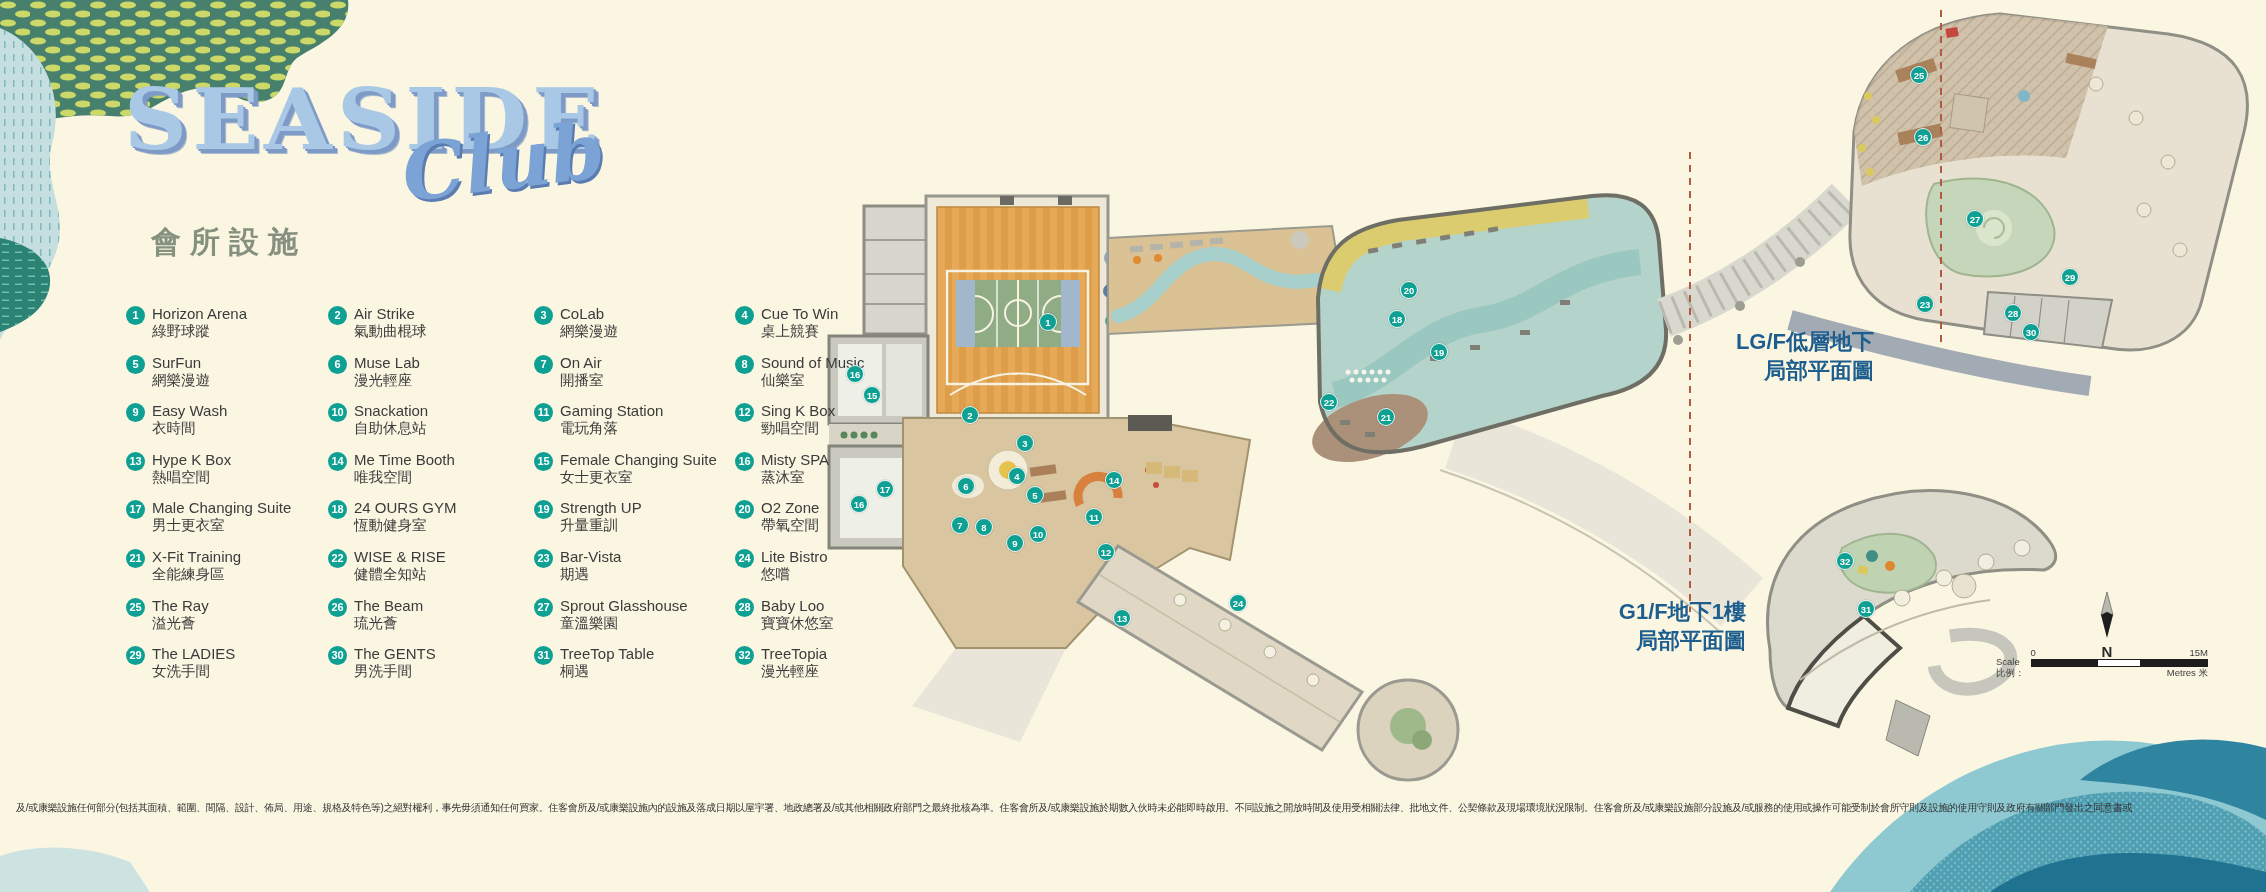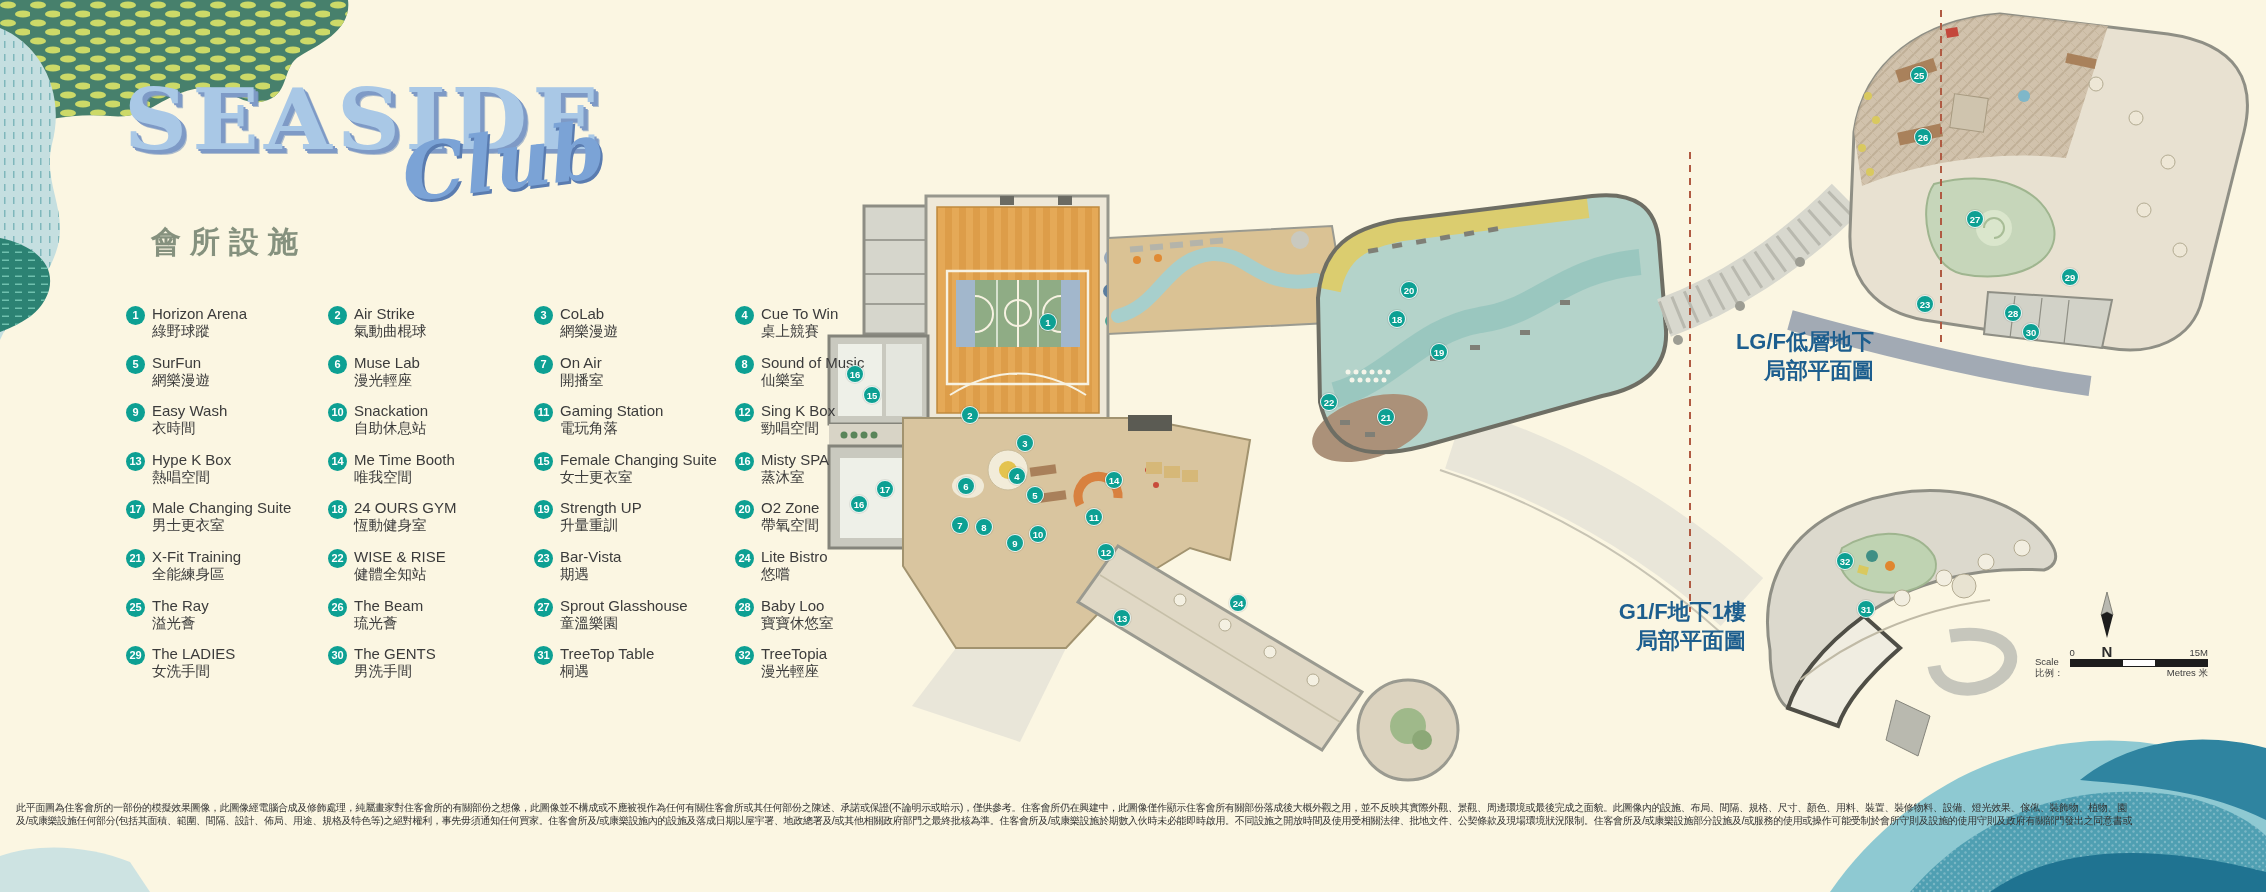--- a/index.html
+++ b/index.html
@@ -33,21 +33,21 @@
   #label-g1f{left:1556px;top:598px;width:190px;}
   
   #markers-layer{position:absolute;left:0;top:0;width:100%;height:100%;z-index:2;}
   .marker{position:absolute;width:18px;height:18px;border-radius:50%;background:var(--badge,#0da093);
     border:1.5px solid rgba(255,255,255,.9);box-sizing:border-box;color:#fff;font-size:9.5px;font-weight:bold;
     display:flex;align-items:center;justify-content:center;box-shadow:0 0 0 1px rgba(0,0,0,.08);}
   
   #compass{position:absolute;left:2094px;top:592px;z-index:2;width:26px;text-align:center;}
   #compass .n-label{font-size:15px;font-weight:bold;color:#2b2b2b;margin-top:1px;}
   #scalebar{position:absolute;left:1996px;top:648px;z-index:2;display:flex;gap:6px;width:212px;}
-  .sb-labels{display:flex;flex-direction:column;font-size:9.5px;color:#3b3b3b;line-height:11px;padding-top:8px;margin-left:39px;}
+  .sb-labels{display:flex;flex-direction:column;font-size:9.5px;color:#3b3b3b;line-height:11px;padding-top:8px;}
   .sb-body{flex:1;display:flex;flex-direction:column;}
   .sb-ends{display:flex;justify-content:space-between;font-size:9.5px;color:#3b3b3b;line-height:10px;}
   .sb-bar{height:6px;margin-top:1px;border:1px solid #1d1d1d;
     background:linear-gradient(90deg,#1d1d1d 0 38%,#ffffff 38% 62%,#1d1d1d 62% 100%);}
   .sb-unit{font-size:9.5px;color:#3b3b3b;text-align:right;line-height:12px;}
   
   #disclaimer{position:absolute;left:16px;top:801px;width:2240px;z-index:3;}
   .dc-line{font-size:10px;line-height:13.2px;letter-spacing:-0.3px;color:#333;white-space:nowrap;}
 </style>
 </head>
@@ -582,16 +582,15 @@
       <div class="sb-ends">
         <span>0</span>
         <span>15M</span>
       </div>
       <div class="sb-bar"></div>
       <div class="sb-unit">Metres 米</div>
     </div>
   </div>
 
   <div id="disclaimer">
-      <div class="dc-line">此平面圖為住客會所的一部份的模擬效果圖像，此圖像經電腦合成及修飾處理，純屬畫家對住客會所的有關部份之想像，此圖像並不構成或不應被視作為任何有關住客會所或其任何部份之陳述、承諾或保證(不論明示或暗示)，僅供參考。住客會所仍在興建中，此圖像僅作顯示住客會所有關部份落成後大概外觀之用，並不反映其實際外觀、景觀、周邊環境或最後完成之面貌。此圖像內的設施、布局、間隔、規格、尺寸、顏色、用料、裝置、裝修物料、設備、燈光效果、傢俬、裝飾物、植物、園</div>
       <div class="dc-line">及/或康樂設施任何部分(包括其面積、範圍、間隔、設計、佈局、用途、規格及特色等)之絕對權利，事先毋須通知任何買家。住客會所及/或康樂設施內的設施及落成日期以屋宇署、地政總署及/或其他相關政府部門之最終批核為準。住客會所及/或康樂設施於期數入伙時未必能即時啟用。不同設施之開放時間及使用受相關法律、批地文件、公契條款及現場環境狀況限制。住客會所及/或康樂設施部分設施及/或服務的使用或操作可能受制於會所守則及設施的使用守則及政府有關部門發出之同意書或</div>
     </div>
 </div>
 
 </body></html>

